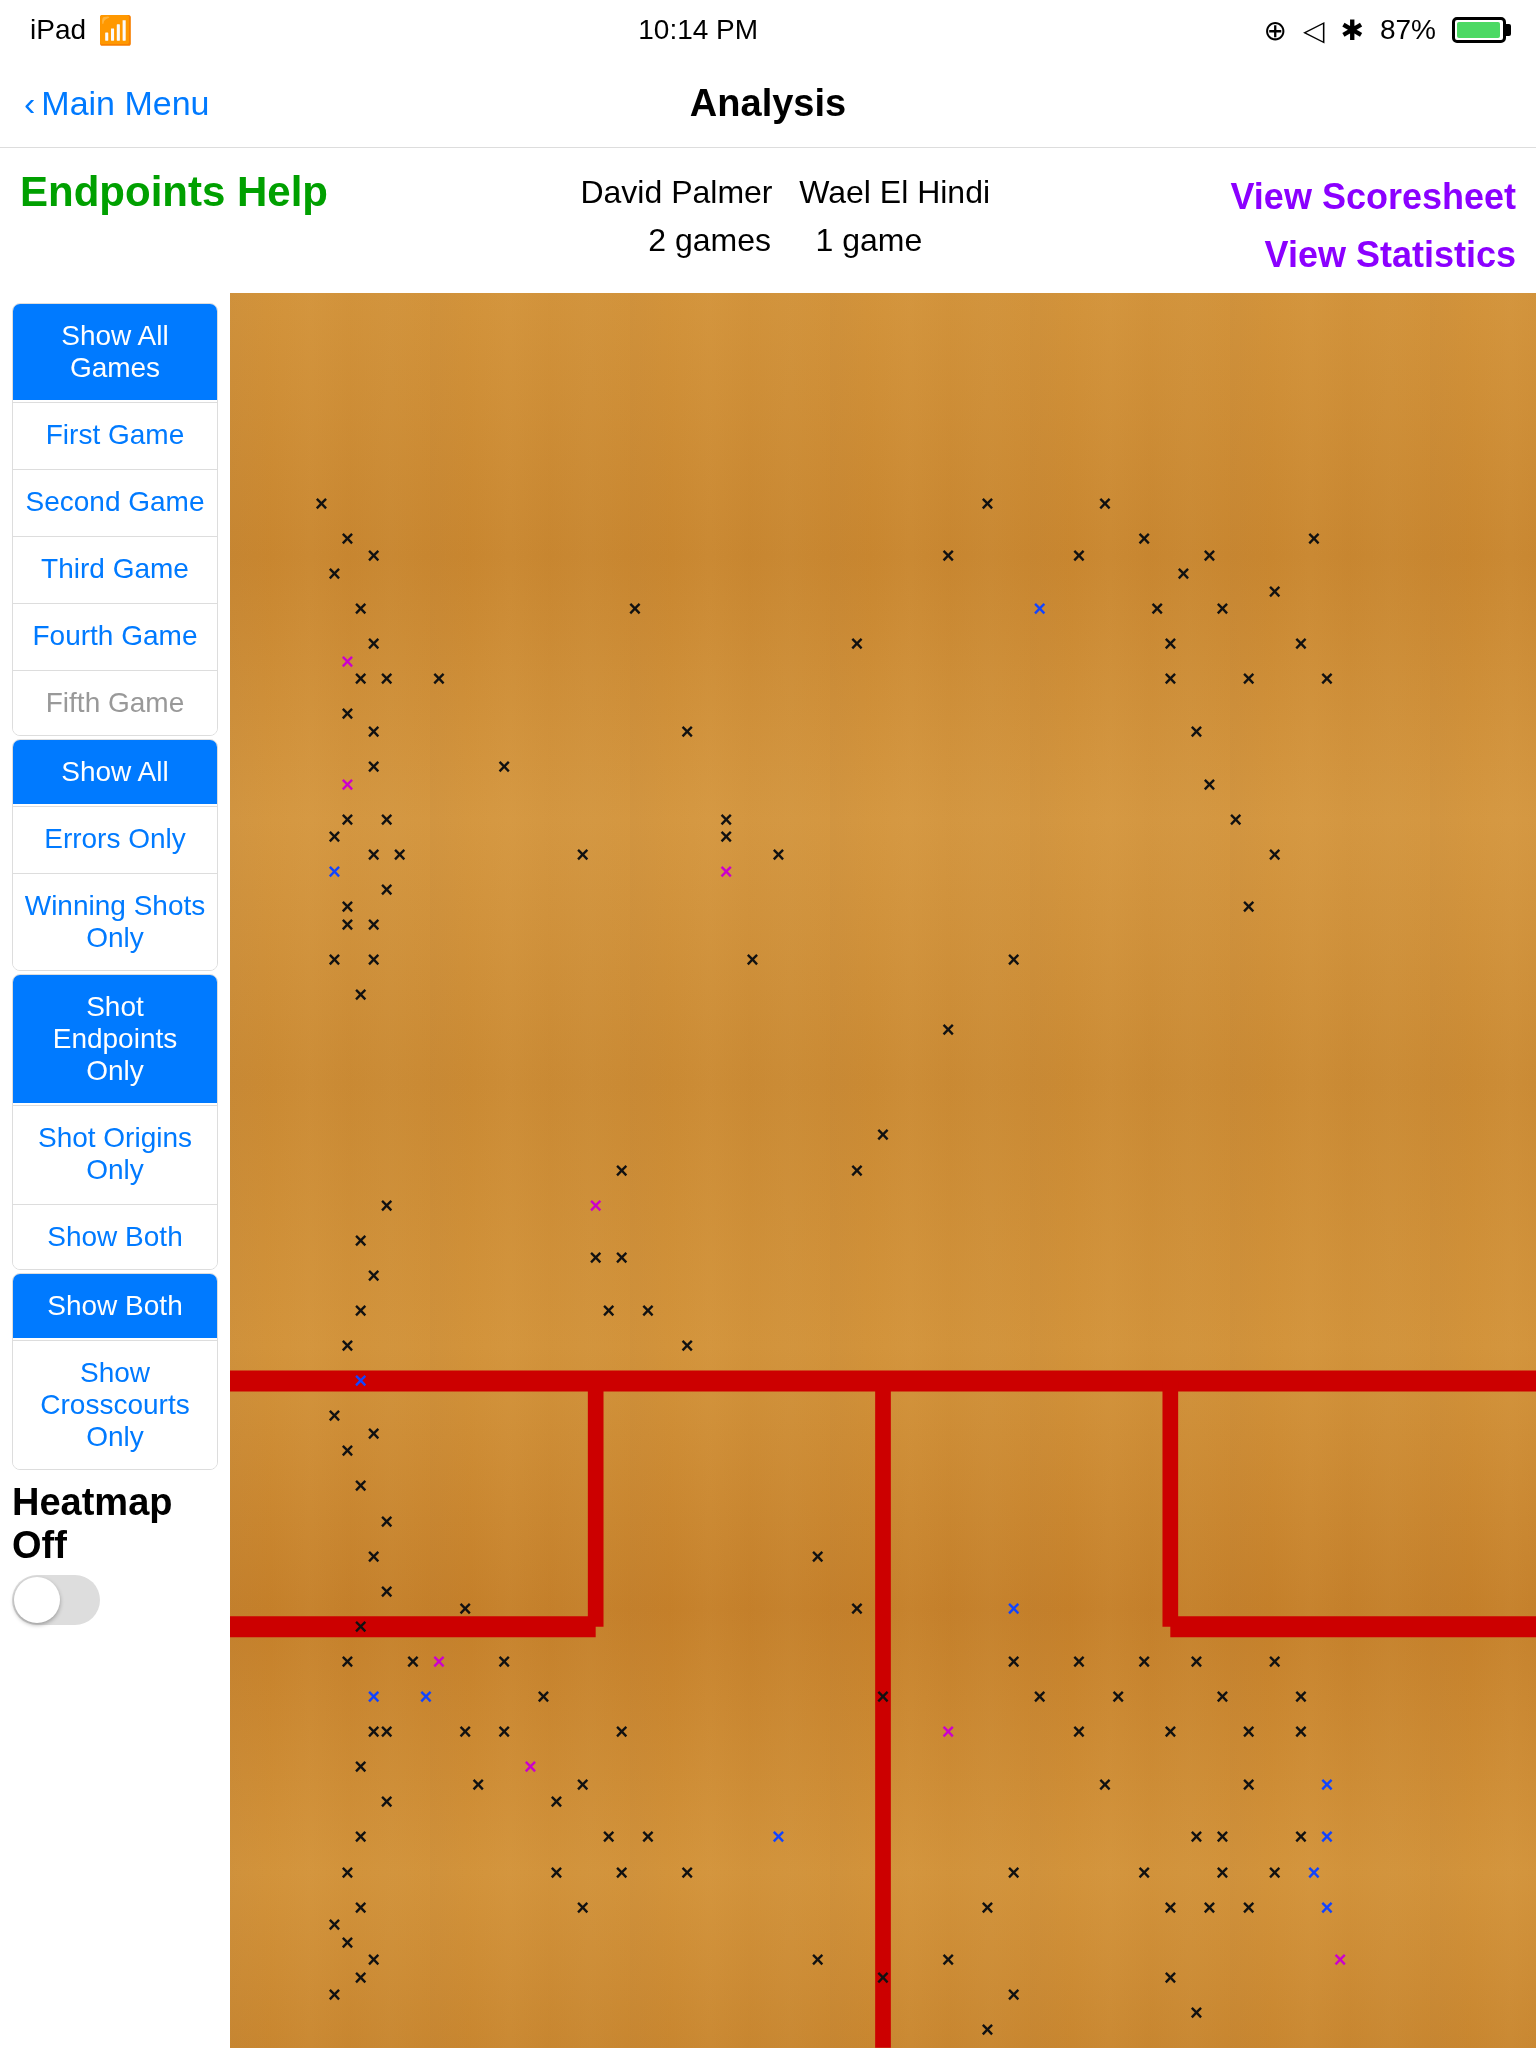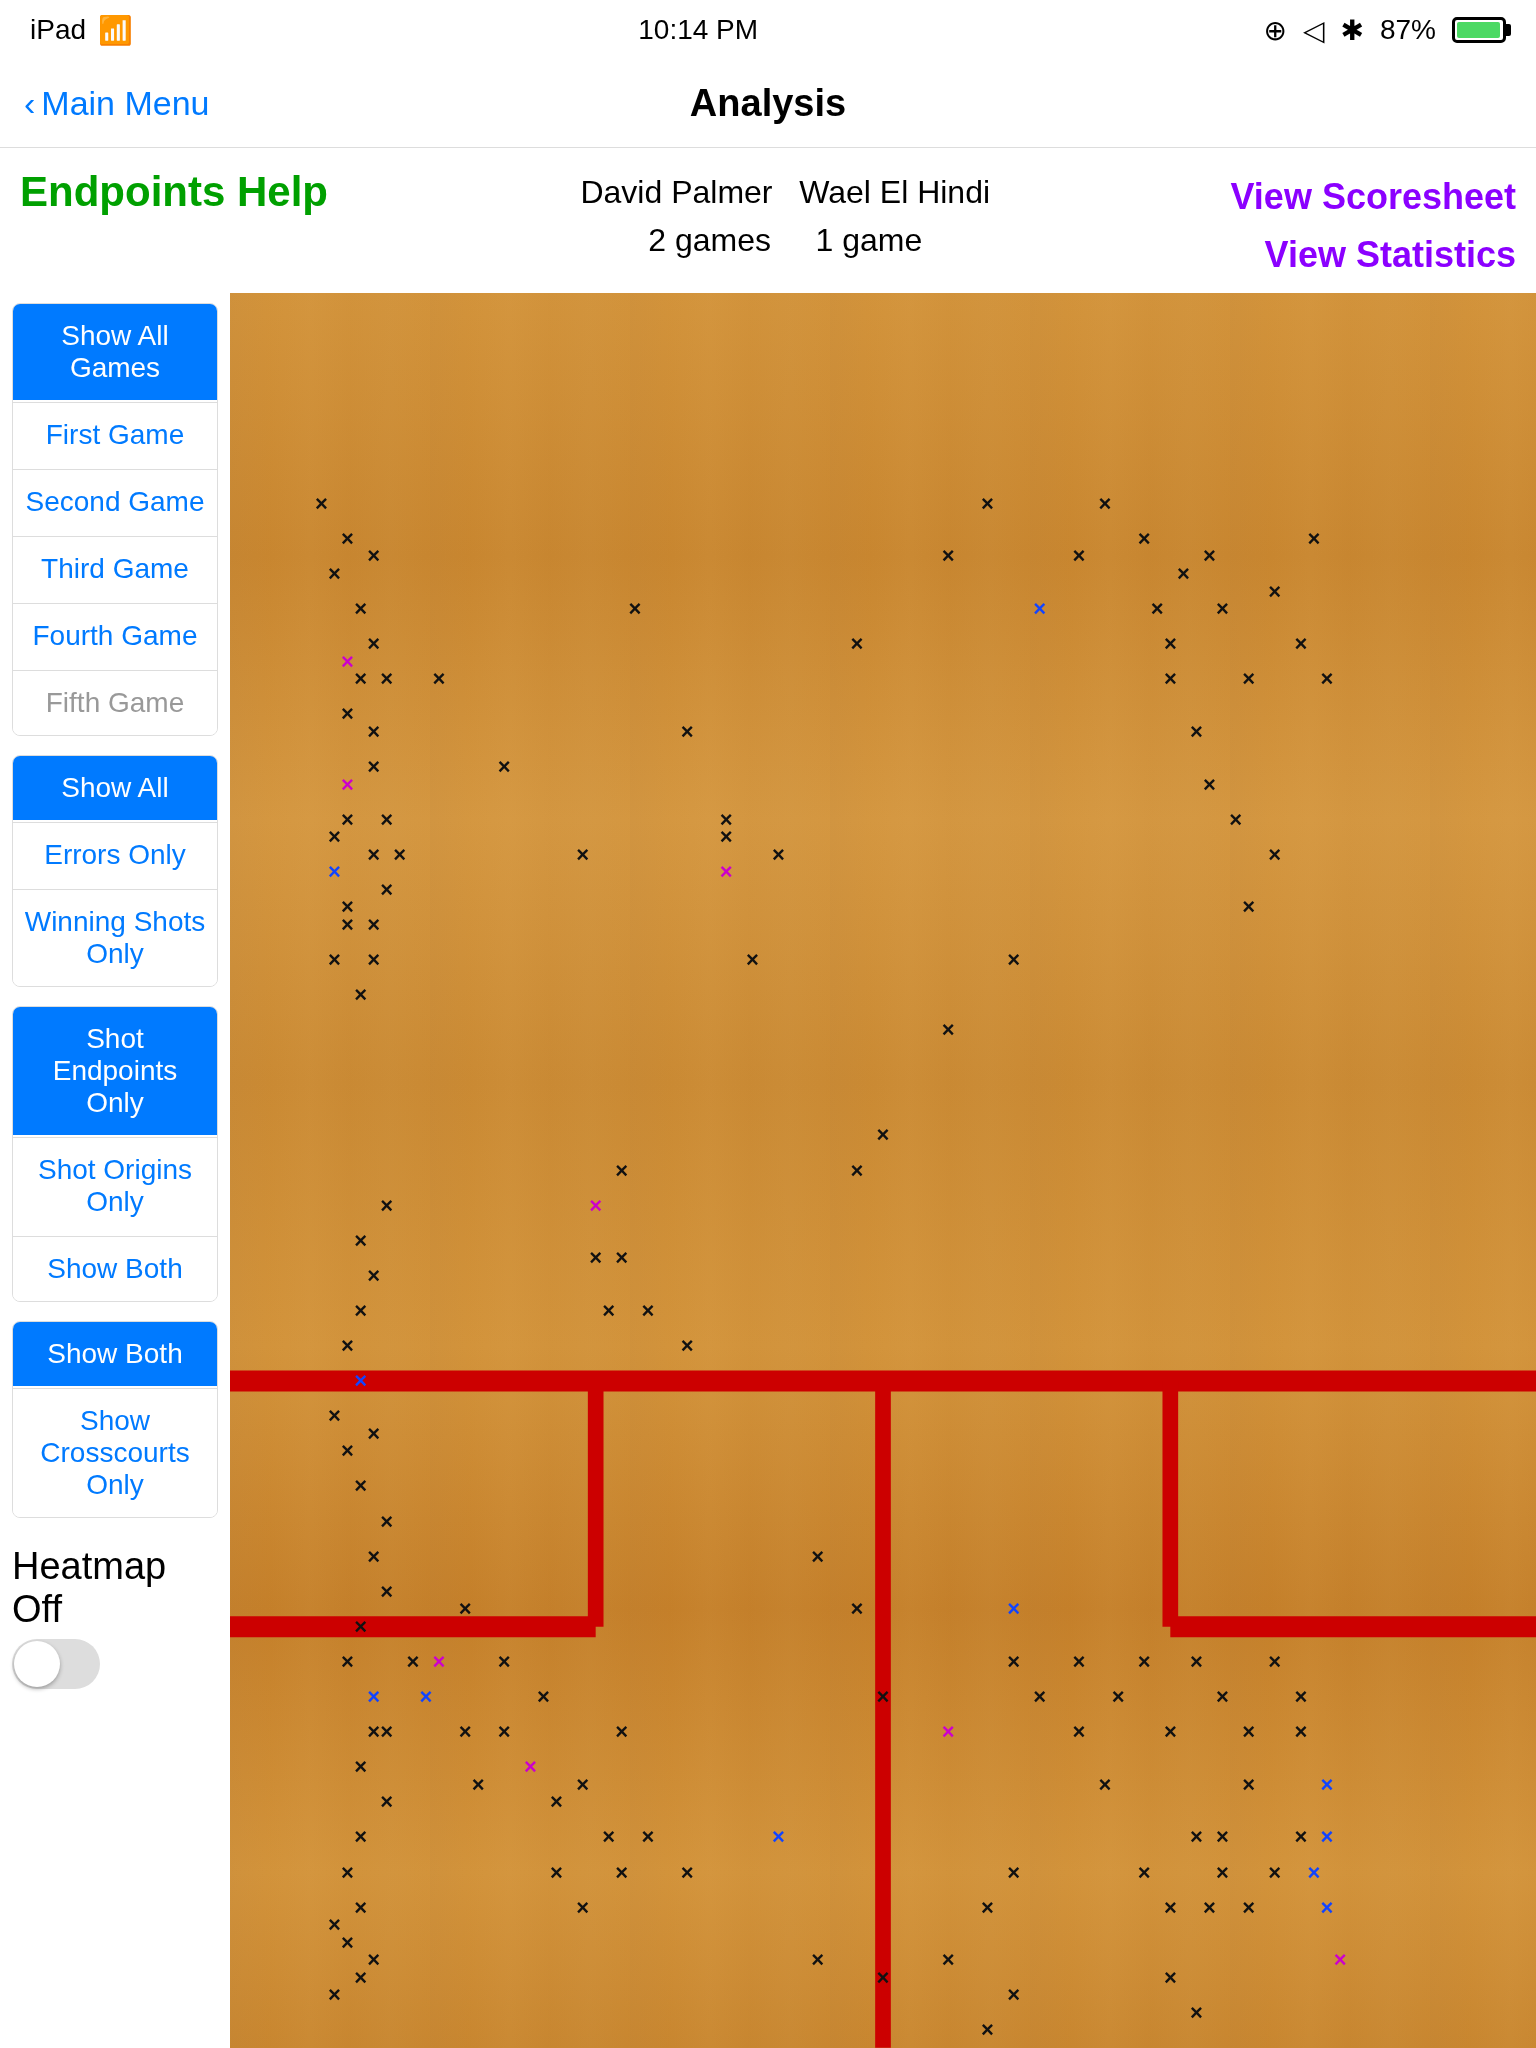--- a/index.html
+++ b/index.html
@@ -124,21 +124,21 @@
     .sidebar {
       width: 230px;
       background: white;
       padding: 10px 12px;
       display: flex;
       flex-direction: column;
       gap: 3px;
     }
 
     .btn-group {
-      margin-bottom: 16px;
+      margin-bottom: 0;
       display: flex;
       flex-direction: column;
       gap: 2px;
       border: 1px solid #ddd;
       border-radius: 8px;
       overflow: hidden;
     }
 
     .btn-filled {
       background: #007AFF;
@@ -168,21 +168,21 @@
       font-size: 28px;
       cursor: default;
       text-align: center;
     }
 
     .heatmap-section {
       margin-top: 8px;
     }
     .heatmap-label {
       font-size: 38px;
-      font-weight: normal;
+      font-weight: bold;
       color: #000;
       margin-bottom: 8px;
     }
     .toggle-container {
       display: flex;
       align-items: center;
     }
     .toggle-switch {
       width: 88px;
       height: 50px;

